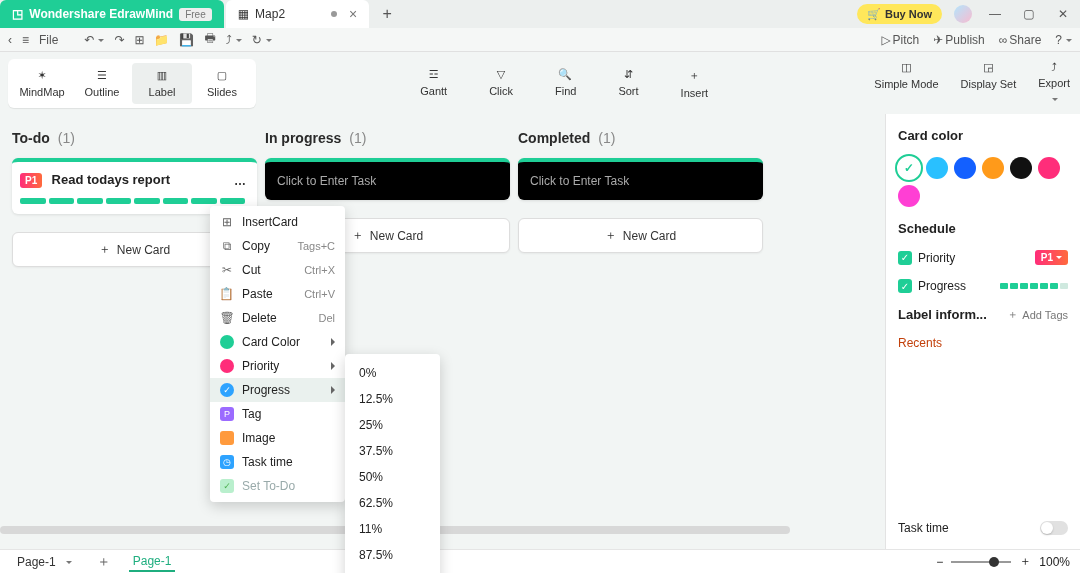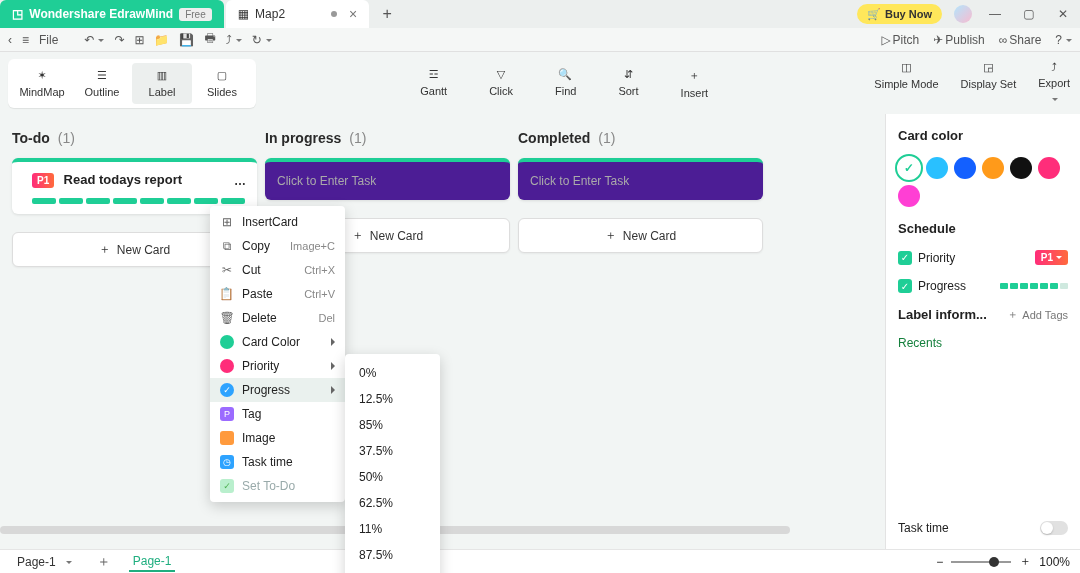--- a/index.html
+++ b/index.html
@@ -32,27 +32,27 @@
   .ribbon .center{flex:1; display:flex; gap:30px; justify-content:center;}
   .ribbon .center .rbtn{ width:auto; padding:4px 6px;}
   .ribbon .rightr{display:flex; gap:18px; margin-left:auto}
   .ribbon .rightr .rbtn{width:auto}
   .ribbon .rbtn .drop::after{content:"";border:3px solid transparent;border-top-color:#777;margin-left:2px;transform:translateY(1px);display:inline-block}
   
   .board { position:relative; display:flex; gap:8px; padding:16px 12px 0 12px; height:420px;}
   .col { width:245px; display:flex; flex-direction:column;}
   .colhead { display:flex; align-items:baseline; gap:8px; font-size:14px; font-weight:700; color:#2a2a2a; margin-bottom:12px;}
   .colhead .count{ color:#888; font-weight:400;}
-  .card { background:#fff; border-top:4px solid #1fce96; border-radius:6px; padding:10px 12px 10px 20px; box-shadow:0 1px 3px rgba(0,0,0,.10); position:relative;}
+  .card { background:#fff; border-top:4px solid #1fce96; border-radius:6px; padding:10px 12px 10px 8px; box-shadow:0 1px 3px rgba(0,0,0,.10); position:relative;}
   .card .pri { display:inline-block; background:linear-gradient(90deg,#ff2d7a,#ff6a3d); color:#fff; font-weight:700; font-size:10px; padding:2px 5px; border-radius:3px; margin-right:6px;}
   .card .ttl { font-weight:700; font-size:13px; display:inline;}
   .card .more { position:absolute; right:10px; top:12px; color:#333; letter-spacing:1px; font-weight:700;}
   .progressbar { margin-top:10px; display:flex; gap:3px;}
   .progressbar span{ flex:1; height:6px; background:#1fce96; border-radius:2px;}
-  .enter-card { background:#4c1d95; border-top:4px solid #1fce96; border-radius:6px; padding:12px; box-shadow:0 1px 3px rgba(0,0,0,.10); color:#aaa;}
+  .enter-card { background:#000000; border-top:4px solid #1fce96; border-radius:6px; padding:12px; box-shadow:0 1px 3px rgba(0,0,0,.10); color:#aaa;}
   .addcard { background:#fff; border:1px solid #ddd; border-radius:6px; padding:8px; text-align:center; color:#333; margin-top:18px; display:flex; align-items:center; justify-content:center; gap:6px; box-shadow:0 1px 2px rgba(0,0,0,.05);}
   .addcol { position:absolute; right:-8px; top:48px; background:#cef3e6; color:#1fae7f; padding:8px 10px; border-radius:6px; display:flex; align-items:center; gap:6px; font-size:13px;}
   .board-scroll-handle{ position:absolute; right:14px; top:6px; width:24px;height:24px;background:#fff;border-radius:50%;box-shadow:0 1px 2px rgba(0,0,0,.2);display:flex;align-items:center;justify-content:center;color:#555}
   .hscroll{position:absolute;left:0;right:0;bottom:0;height:8px;background:transparent}
   .hscroll .thumb{position:absolute;left:0;width:790px;height:8px;background:#d8d8d8;border-radius:4px}
   
   .ctx { position:absolute; left:210px; top:206px; width:135px; background:#fff; border-radius:4px; box-shadow:0 4px 14px rgba(0,0,0,.18); padding:4px 0; font-size:12px; z-index:50;}
   .ctx .mi{ display:flex; align-items:center; gap:8px; padding:5px 10px; position:relative;}
   .ctx .mi.hover{ background:#eaf1ee;}
   .ctx .mi .mk{flex:1}
@@ -260,21 +260,21 @@
 </div>
 
 <div class="ctx">
   <div class="mi">
       <span class="ic gray">⊞</span>
       <span class="mk">InsertCard</span>
     </div>
   <div class="mi">
       <span class="ic gray">⧉</span>
       <span class="mk">Copy</span>
-      <span class="kb">Image+C</span>
+      <span class="kb">Tags+C</span>
     </div>
   <div class="mi">
       <span class="ic gray">✂</span>
       <span class="mk">Cut</span>
       <span class="kb">Ctrl+X</span>
     </div>
   <div class="mi">
       <span class="ic gray">📋</span>
       <span class="mk">Paste</span>
       <span class="kb">Ctrl+V</span>
@@ -313,21 +313,21 @@
     </div>
   <div class="mi" style="color:#9aa">
       <span class="ic mint">✓</span>
       <span class="mk">Set To-Do</span>
     </div>
 </div>
 
 <div class="subm">
   <div class="si">0%</div>
   <div class="si">12.5%</div>
-  <div class="si">85%</div>
+  <div class="si">25%</div>
   <div class="si">37.5%</div>
   <div class="si">50%</div>
   <div class="si">62.5%</div>
   <div class="si">11%</div>
   <div class="si">87.5%</div>
   <div class="si">100%</div>
 
 </div>
 
 <div class="rpanel">
@@ -364,21 +364,21 @@
         <span></span>
         <span class="off"></span>
       </div>
   </div>
 
   <div class="row">
     <h4>Label inform...</h4>
     <span class="addtags">＋<span>Add Tags</span></span>
   </div>
 
-  <div style="color:#15803d">Recents</div>
+  <div style="color:#c2410c">Recents</div>
 
   <div class="sep"></div>
   <div class="row">
     <span>Task time</span>
     <span class="toggle"></span>
   </div>
 </div>
 
 <div class="status">
   <span class="pgsel">Page-1</span>

